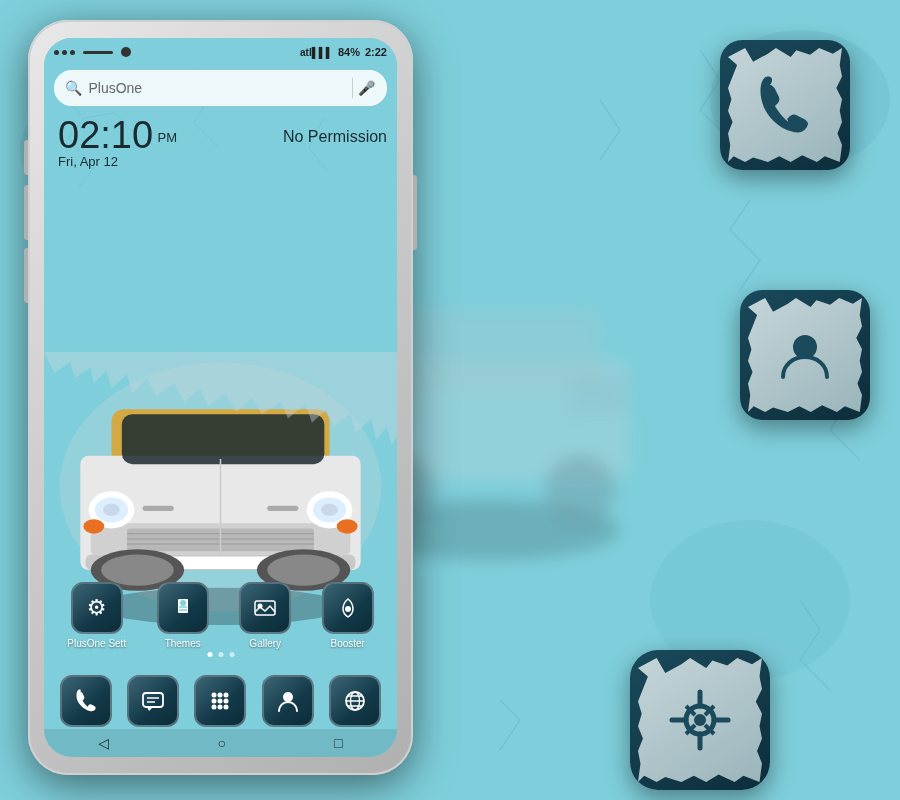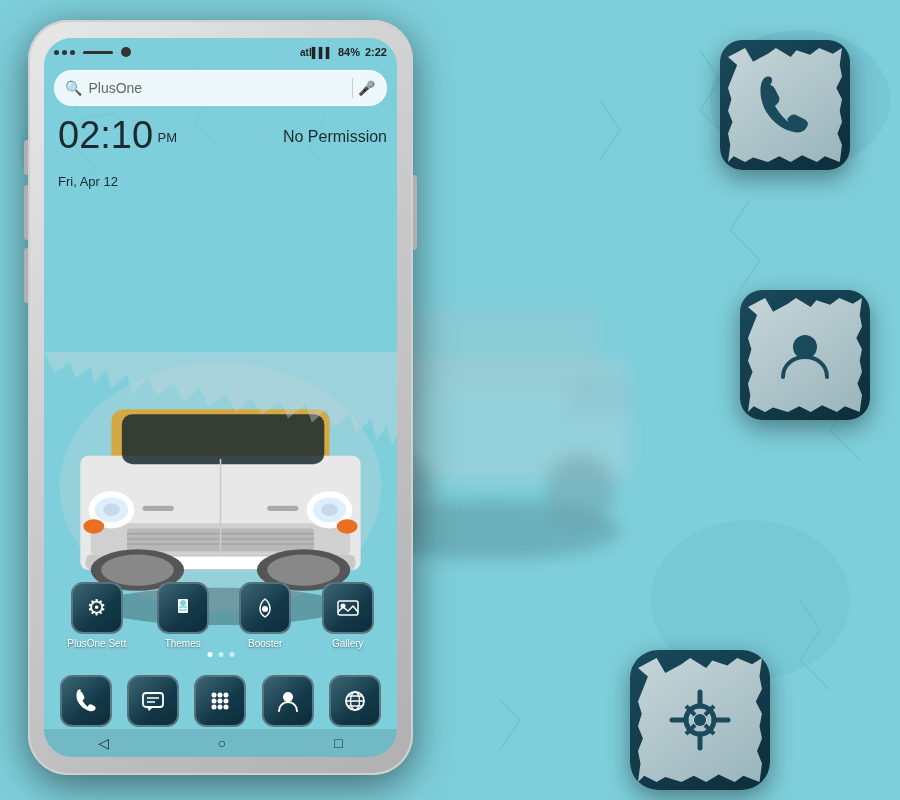--- a/index.html
+++ b/index.html
@@ -167,21 +167,21 @@
 
     .time-ampm {
       font-size: 13px;
       color: #1a2a30;
       vertical-align: super;
     }
 
     .date-text {
       font-size: 13px;
       color: #1a2a30;
-      margin-top: 20px;
+      margin-top: 0;
     }
 
     
     .no-permission {
       position: absolute;
       top: 90px;
       right: 10px;
       font-size: 16px;
       color: #1a2a30;
       z-index: 50;
@@ -587,36 +587,36 @@
               <line x1="9" y1="12" x2="17" y2="12" stroke="#7ecfdb" stroke-width="1.5"></line>
               <line x1="9" y1="15" x2="17" y2="15" stroke="#7ecfdb" stroke-width="1.5"></line>
             </svg>
           </div>
           <span class="app-label">Themes</span>
         </div>
 
         <div style="display:flex; flex-direction:column; align-items:center; gap:2px;">
           <div class="app-icon">
             <svg width="26" height="26" viewBox="0 0 26 26" fill="none" xmlns="http://www.w3.org/2000/svg">
-              <path d="M13 4 C13 4, 18 8, 18 14 C18 18, 16 20, 13 22 C10 20, 8 18, 8 14 C8 8, 13 4, 13 4Z" fill="none" stroke="white" stroke-width="1.5"></path>
-              <circle cx="13" cy="14" r="3" fill="white"></circle>
-            </svg>
-          </div>
-          <span class="app-label">Booster</span>
-        </div>
-
-        <div style="display:flex; flex-direction:column; align-items:center; gap:2px;">
-          <div class="app-icon">
-            <svg width="26" height="26" viewBox="0 0 26 26" fill="none" xmlns="http://www.w3.org/2000/svg">
               <rect x="3" y="6" width="20" height="14" rx="2" fill="none" stroke="white" stroke-width="1.5"></rect>
               <circle cx="8" cy="11" r="2.5" fill="white"></circle>
               <path d="M3 17 L8 12 L13 16 L18 11 L23 17" fill="none" stroke="white" stroke-width="1.5"></path>
             </svg>
           </div>
           <span class="app-label">Gallery</span>
+        </div>
+
+        <div style="display:flex; flex-direction:column; align-items:center; gap:2px;">
+          <div class="app-icon">
+            <svg width="26" height="26" viewBox="0 0 26 26" fill="none" xmlns="http://www.w3.org/2000/svg">
+              <path d="M13 4 C13 4, 18 8, 18 14 C18 18, 16 20, 13 22 C10 20, 8 18, 8 14 C8 8, 13 4, 13 4Z" fill="none" stroke="white" stroke-width="1.5"></path>
+              <circle cx="13" cy="14" r="3" fill="white"></circle>
+            </svg>
+          </div>
+          <span class="app-label">Booster</span>
         </div>
       </div>
 
       <div class="page-dots">
         <div class="page-dot active"></div>
         <div class="page-dot"></div>
         <div class="page-dot"></div>
       </div>
 
       <div class="app-row-2">

